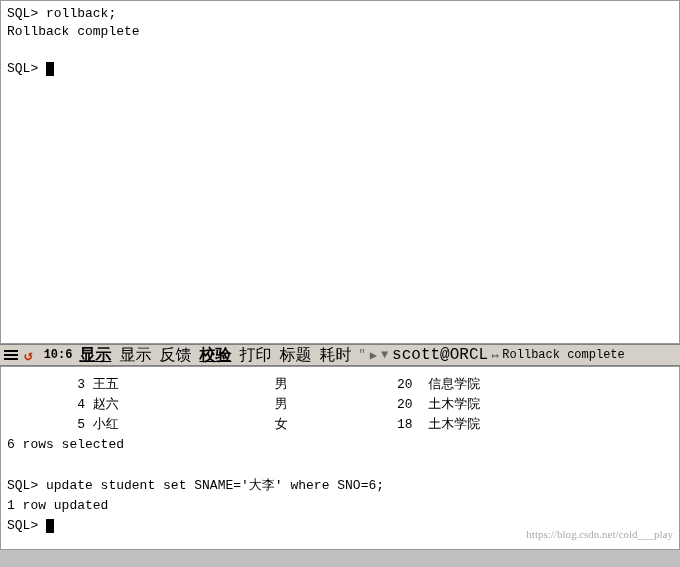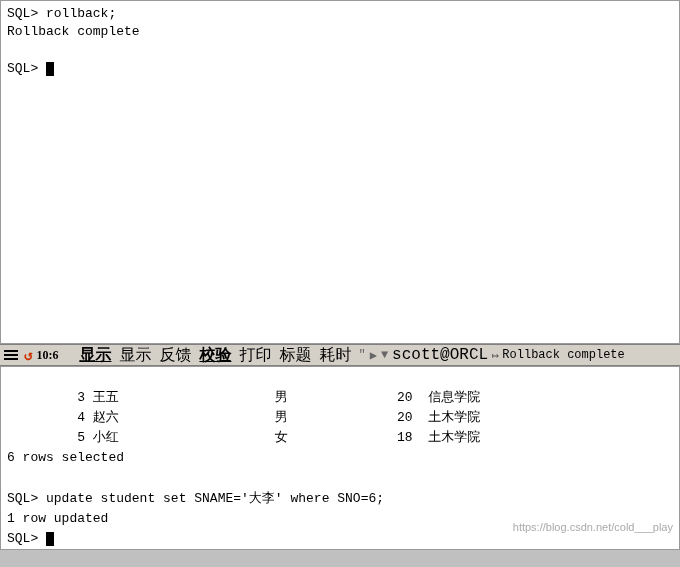--- a/index.html
+++ b/index.html
@@ -68,25 +68,26 @@
       width: 14px;
     }
 
     .status-icon-refresh {
       color: #cc3300;
       font-size: 14px;
       font-weight: bold;
     }
 
     .status-pos {
-      font-family: Liberation Serif, serif;
+      font-family: Liberation Mono, monospace;
       font-size: 12px;
       font-weight: bold;
       color: #000;
       min-width: 36px;
+      text-align: right;
     }
 
     .status-buttons {
       display: flex;
       gap: 2px;
       align-items: center;
     }
 
     .status-btn {
       font-family: 'SimSun', 'MS Gothic', sans-serif;
@@ -126,38 +127,38 @@
       font-size: 12px;
       color: #555;
     }
 
     
     .bottom-terminal {
       width: 100%;
       height: 184px;
       background: #ffffff;
       border: 1px solid #999;
-      padding: 21px 6px;
+      padding: 8px 6px;
       color: #000;
       overflow: hidden;
       position: relative;
     }
 
     .bottom-terminal pre {
       font-family: 'Courier New', Courier, monospace;
       font-size: 13px;
       line-height: 1.55;
       white-space: pre;
     }
 
     .watermark {
       position: absolute;
-      bottom: 16px;
+      bottom: 9px;
       right: 6px;
-      font-family: Liberation Sans, sans-serif;
+      font-family: Liberation Serif, serif;
       font-size: 11px;
       color: #aaa;
     }
 
     .cursor-block {
       display: inline-block;
       width: 8px;
       height: 14px;
       background: #000;
       vertical-align: text-bottom;

